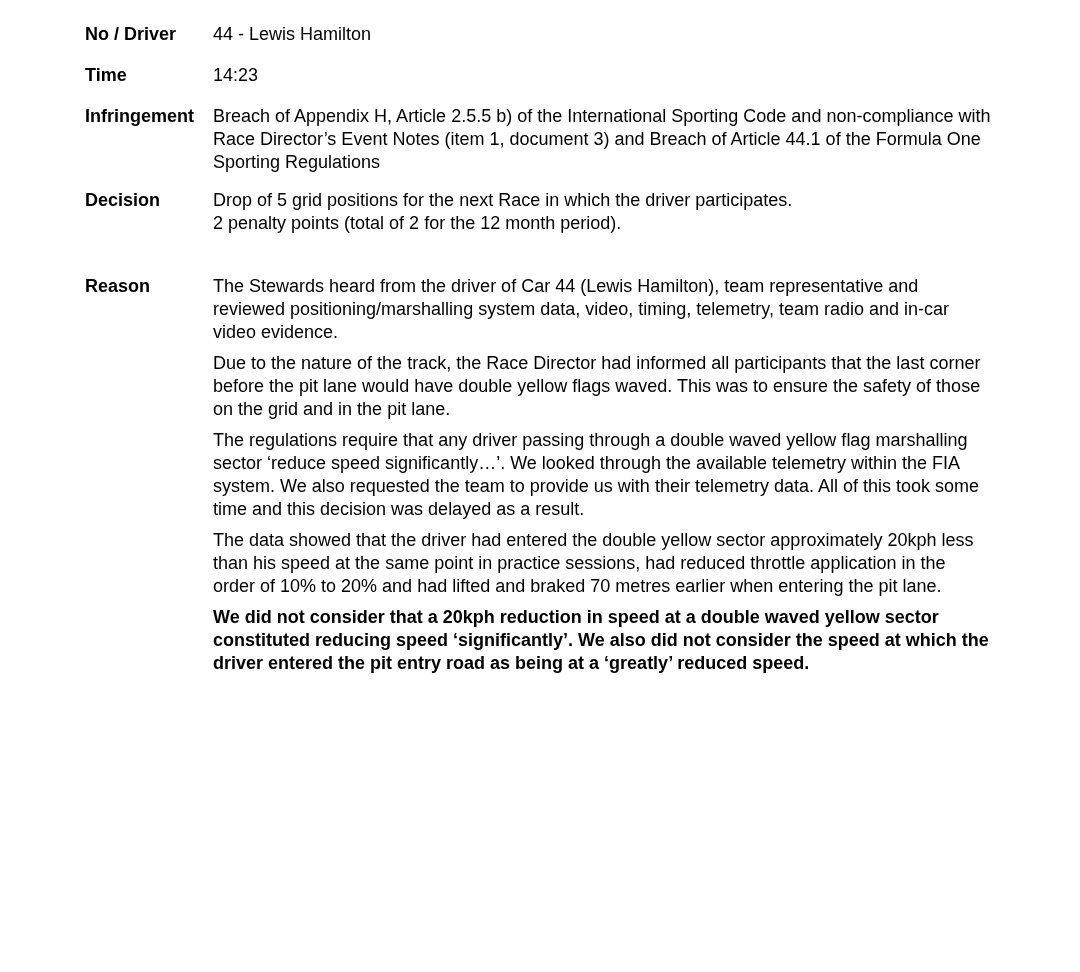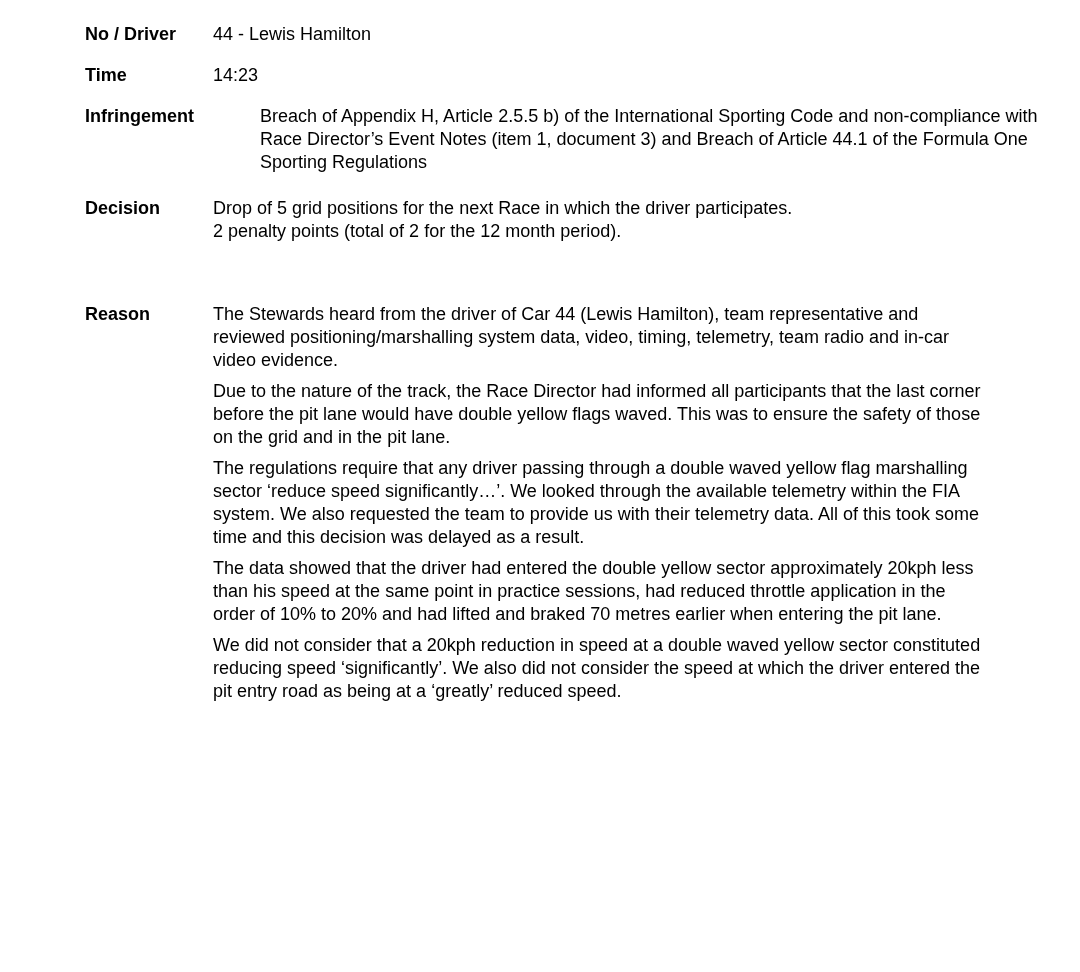--- a/index.html
+++ b/index.html
@@ -28,28 +28,29 @@
     width: 128px;
     flex: 0 0 128px;
     font-weight: bold;
   }
   .field-value {
     flex: 0 1 auto;
     max-width: 778px;
   }
   .mb-single   { margin-bottom: 18px; }
   .mb-fact     { margin-bottom: 17px; }
-  .mb-infringe { margin-bottom: 23px; gap: 47px; }
-  .mb-decision { margin-bottom: 60px; }
+  .mb-infringe { margin-bottom: 15px; }
+  .mb-decision { margin-bottom: 40px; }
   .pre-line { white-space: pre-line; }
   .field-value p {
     margin: 0 0 8px 0;
   }
   .field-value p:last-child {
     margin-bottom: 0;
+    font-weight: bold;
   }
 </style>
 </head>
 <body>
 
 <div class="page">
 
   <div class="field-row mb-single">
     <div class="field-label">No / Driver</div>
     <div class="field-value">44 - Lewis Hamilton</div>

